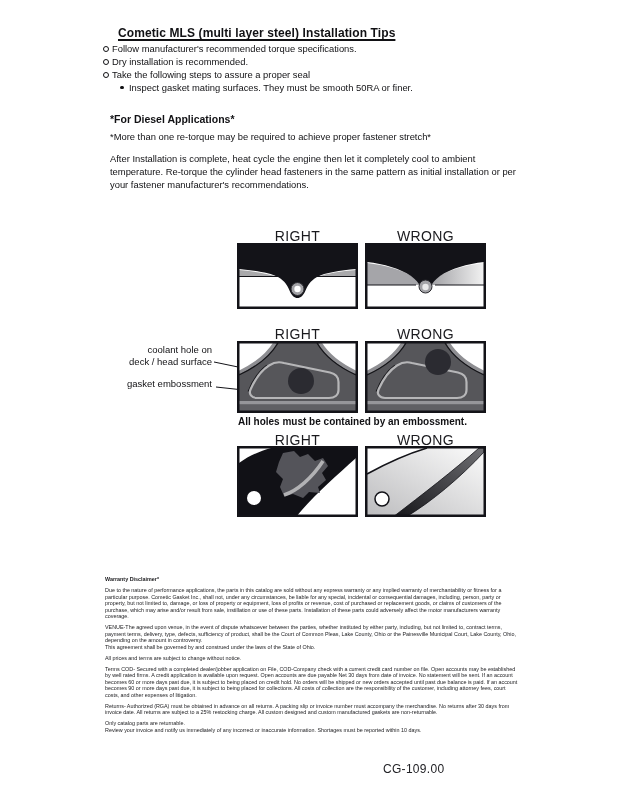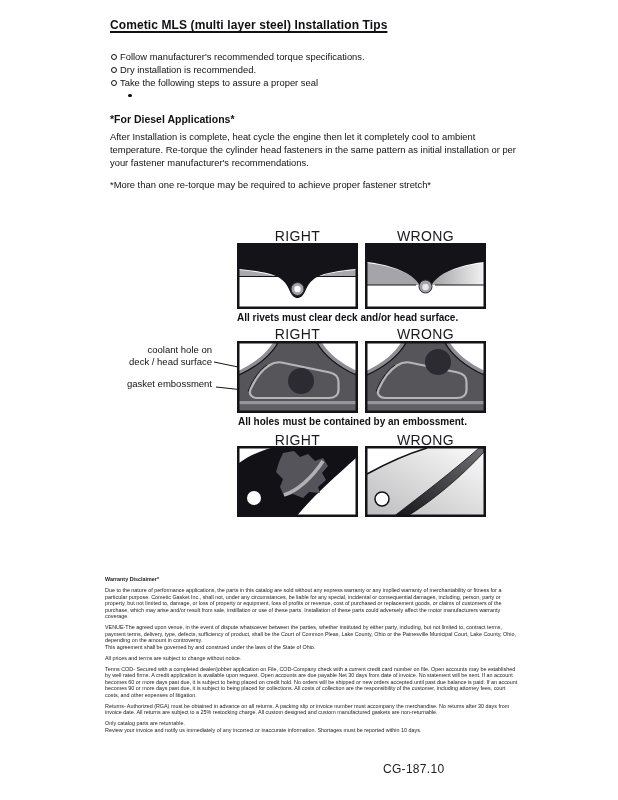--- a/index.html
+++ b/index.html
@@ -3,26 +3,26 @@
 <meta charset="utf-8">
 <style>
   html,body { margin:0; padding:0; background:#ffffff; }
   .page {
     position:relative; width:618px; height:800px; background:#ffffff;
     font-family:"Liberation Sans","DejaVu Sans",sans-serif; color:#111114;
     overflow:hidden;
   }
   
   .title {
-    position:absolute; left:110px; top:18px; margin:0;
+    position:absolute; left:110px; top:18px; margin:8px;
     font-size:12px; font-weight:700;
     text-decoration:underline; text-underline-offset:2px; text-decoration-thickness:1.5px;
     letter-spacing:0.1px;
   }
-  .bullets { position:absolute; left:103px; top:42px; margin:8px; padding:0; list-style:none; width:430px; }
+  .bullets { position:absolute; left:103px; top:42px; margin:0; padding:0; list-style:none; width:430px; }
   .bullets li { position:relative; padding-left:9px; font-size:9.4px; line-height:13px; }
   .bullets li.sub { padding-left:26px; }
   .marker-circle {
     position:absolute; left:0; top:4px; width:4px; height:4px;
     border:1px solid #111114; border-radius:50%;
   }
   .marker-dot {
     position:absolute; left:17px; top:4.5px; width:3.5px; height:3.5px;
     background:#111114; border-radius:50%;
   }
@@ -52,27 +52,27 @@
 <body>
 
 <div class="page">
 
   <h1 class="title">Cometic MLS (multi layer steel) Installation Tips</h1>
 
   <ul class="bullets">
     <li><span class="marker-circle"></span><span>Follow manufacturer's recommended torque specifications.</span></li>
     <li><span class="marker-circle"></span><span>Dry installation is recommended.</span></li>
     <li><span class="marker-circle"></span><span>Take the following steps to assure a proper seal</span></li>
-    <li class="sub"><span class="marker-dot"></span></li>
+    <li class="sub"><span class="marker-dot"></span><span>Inspect gasket mating surfaces.  They must be smooth 50RA or finer.</span></li>
   </ul>
 
   <section class="diesel">
     <h2>*For Diesel Applications*</h2>
+    <p>*More than one re-torque may be required to achieve proper fastener stretch*</p>
     <p>After Installation is complete, heat cycle the engine then let it completely cool to ambient temperature. Re-torque the cylinder head fasteners in the same pattern as initial installation or per your fastener manufacturer's recommendations.</p>
-    <p>*More than one re-torque may be required to achieve proper fastener stretch*</p>
   </section>
 
   <div class="dg-label col-l" style="top:228px">RIGHT</div>
   <div class="dg-label col-r" style="top:228px">WRONG</div>
 
   <svg class="panel" style="left:237px;top:243px" width="121" height="66" viewBox="0 0 121 66">
     <rect x="0" y="0" width="121" height="66" fill="#ffffff"></rect>
     <path d="M2,27 C16,28 30,30.5 40,33.5 L2,33.5 Z" fill="#a9a9ab"></path>
     <path d="M119,27 C104,28 90,30.5 81,33.5 L119,33.5 Z" fill="#a9a9ab"></path>
     <path d="M2,2 H119 V26 C103,27.5 88,29.5 80,34 C73,38 70.5,43 68.5,47.5 C66.5,52.5 63.5,55 60.5,55 C57.5,55 54.5,52.5 52.5,47.5 C50.5,43 48,38 41,34 C33,29.5 18,27.5 2,26 Z" fill="#131318"></path>
@@ -92,21 +92,20 @@
     <rect x="0" y="0" width="121" height="66" fill="#ffffff"></rect>
     <path d="M2,20 C20,22 38,27 50,35 C54,37.5 56.5,40 58,42 L2,42 Z" fill="#a5a5a9"></path>
     <path d="M119,20 C101,22 83,27 71,35 C67,37.5 64.5,40 63,42 L119,42 Z" fill="url(#gwr)"></path>
     <path d="M2,2 H119 V19 C102,21 86,25.5 75,33 C70,36.5 67.5,40 65.5,43.5 C63.5,47 62,48.5 60.5,48.5 C59,48.5 57.5,47 55.5,43.5 C53.5,40 51,36.5 46,33 C35,25.5 19,21 2,19 Z" fill="#131318"></path>
     <path d="M2,42 H51 M70,42 H119" stroke="#131318" stroke-width="1"></path>
     <circle cx="60.5" cy="43.5" r="6.5" fill="#a2a2a6" stroke="#2a2a2f" stroke-width="1"></circle>
     <circle cx="60.5" cy="44" r="3.2" fill="#e9e9ea"></circle>
     <rect x="1.25" y="1.25" width="118.5" height="63.5" fill="none" stroke="#131318" stroke-width="2.5"></rect>
   </svg>
 
-  <div class="caption" style="left:237px;top:312px">All rivets must clear deck and/or head surface.</div>
 
   <div class="dg-label col-l" style="top:326px">RIGHT</div>
   <div class="dg-label col-r" style="top:326px">WRONG</div>
 
   <div class="ann" style="top:344px">coolant hole on
 deck / head surface</div>
   <div class="ann" style="top:378px">gasket embossment</div>
 
   <svg class="leader-lines" width="618" height="100" viewBox="0 0 618 100">
     <path d="M214,37 L291,53" stroke="#131318" stroke-width="1"></path>
@@ -184,15 +183,15 @@
     <p>Due to the nature of performance applications, the parts in this catalog are sold without any express warranty or any implied warranty of merchantability or fitness for a particular purpose.  Cometic Gasket Inc., shall not, under any circumstances, be liable for any special, incidental or consequential damages, including, person, party or property, but not limited to, damage, or loss of property or equipment, loss of profits or revenue, cost of purchased or replacement goods, or claims of customers of the purchase, which may arise and/or result from sale, instillation or use of these parts.  Installation of these parts could adversely affect the motor manufacturers warranty coverage.</p>
     <p>VENUE-The agreed upon venue, in the event of dispute whatsoever between the parties, whether instituted by either party, including, but not limited to, contract terms, payment terms, delivery, type, defects, sufficiency of product, shall be the Court of Common Pleas, Lake County, Ohio or the Painesville Municipal Court, Lake County, Ohio, depending on the amount in controversy.
 This agreement shall be governed by and construed under the laws of the State of Ohio.</p>
     <p>All prices and terms are subject to change without notice.</p>
     <p>Terms COD- Secured with a completed dealer/jobber application on File, COD-Company check with a current credit card number on file.  Open accounts may be established by well rated firms.  A credit application is available upon request.  Open accounts are due payable Net 30 days from date of invoice.  No statement will be sent.  If an account becomes 60 or more days past due, it is subject to being placed on credit hold.  No orders will be shipped or new orders accepted until past due balance is paid.  If an account becomes 90 or more days past due, it is subject to being placed for collections.  All costs of collection are the responsibility of the customer, including attorney fees, court costs, and other expenses of litigation.</p>
     <p>Returns- Authorized (RGA) must be obtained in advance on all returns.  A packing slip or invoice number must accompany the merchandise.  No returns after 30 days from invoice date.  All returns are subject to a 25% restocking charge.  All custom designed and custom manufactured gaskets are non-returnable.</p>
     <p>Only catalog parts are returnable.
 Review your invoice and notify us immediately of any incorrect or inaccurate information.  Shortages must be reported within 10 days.</p>
   </div>
 
-  <div class="footer-code">CG-187.10</div>
+  <div class="footer-code">CG-109.00</div>
 
 </div>
 
 </body></html>

